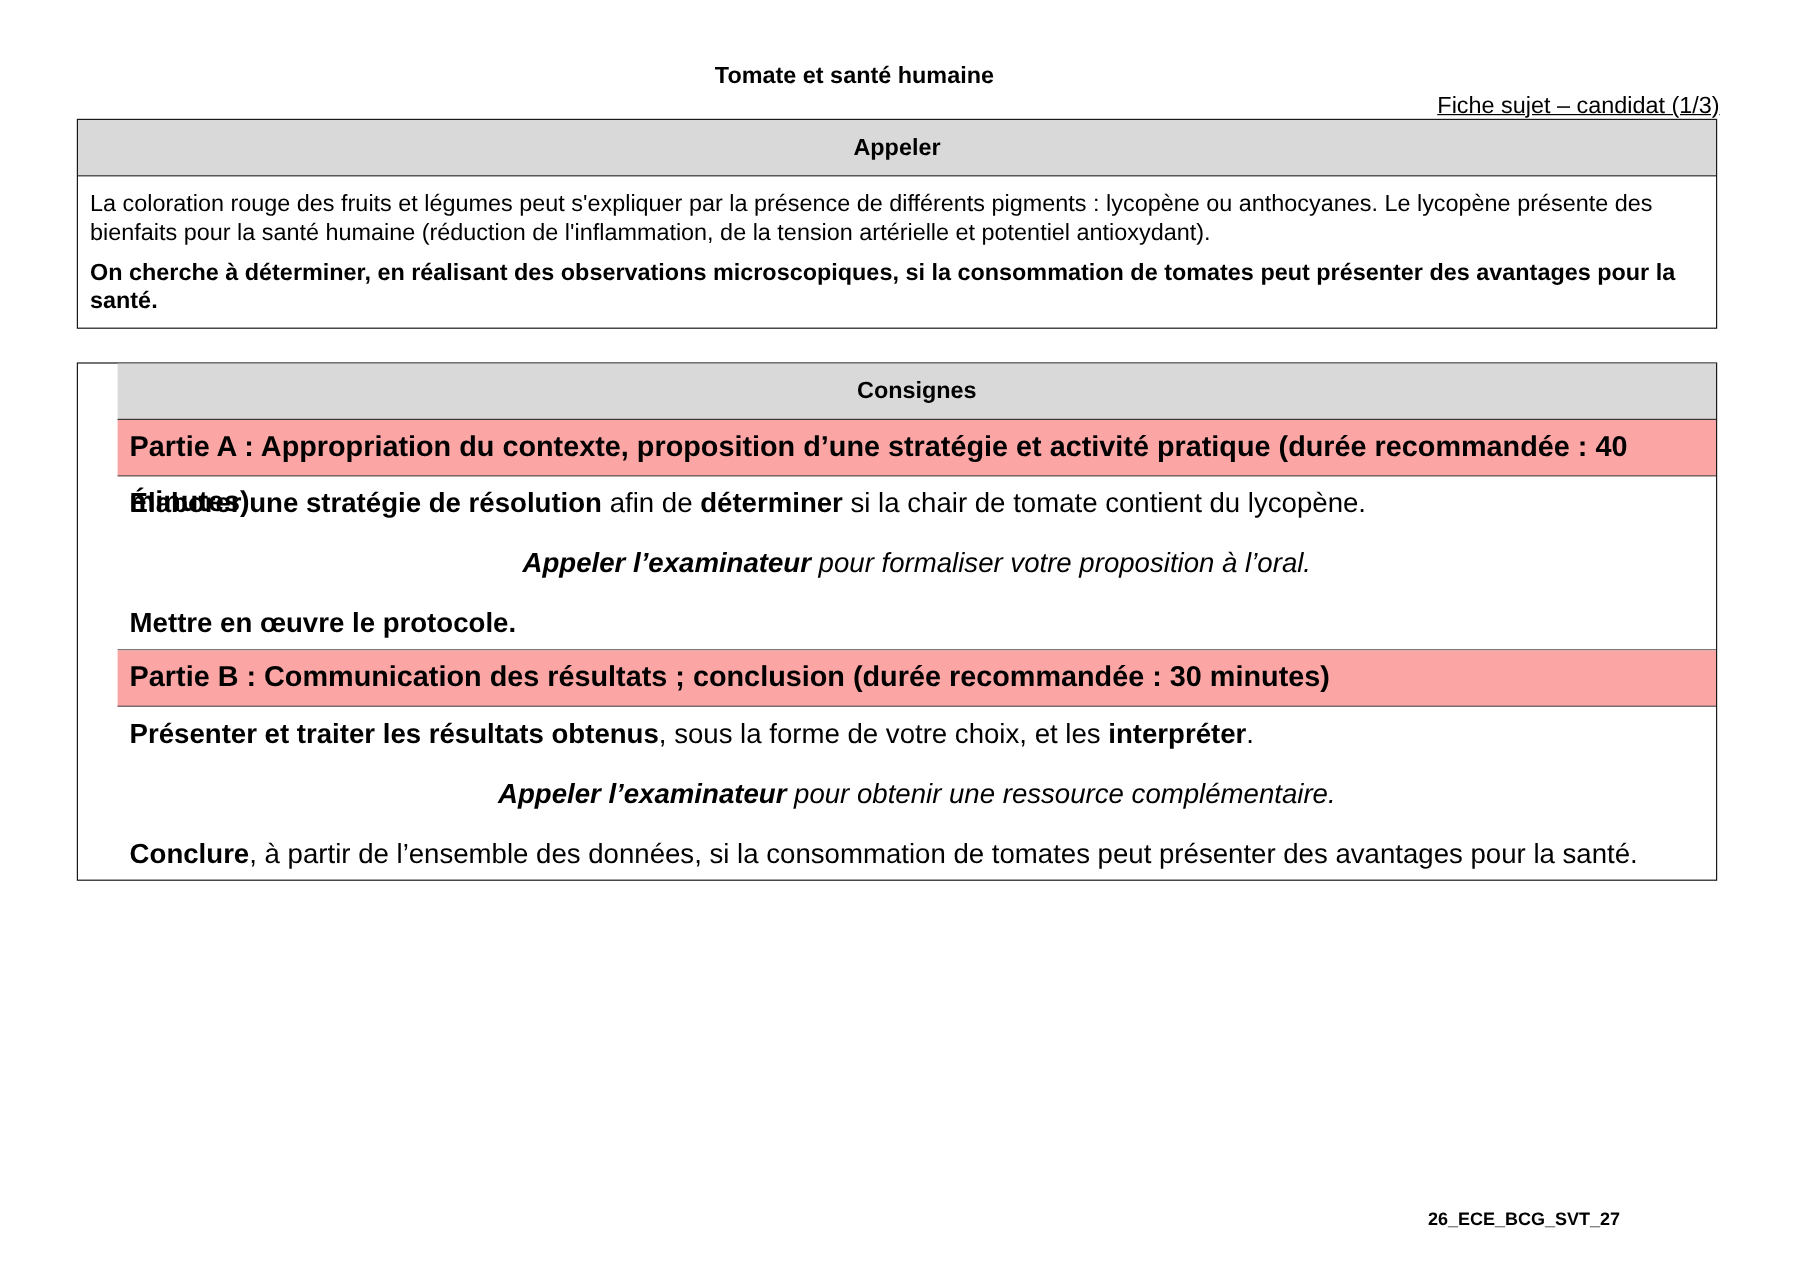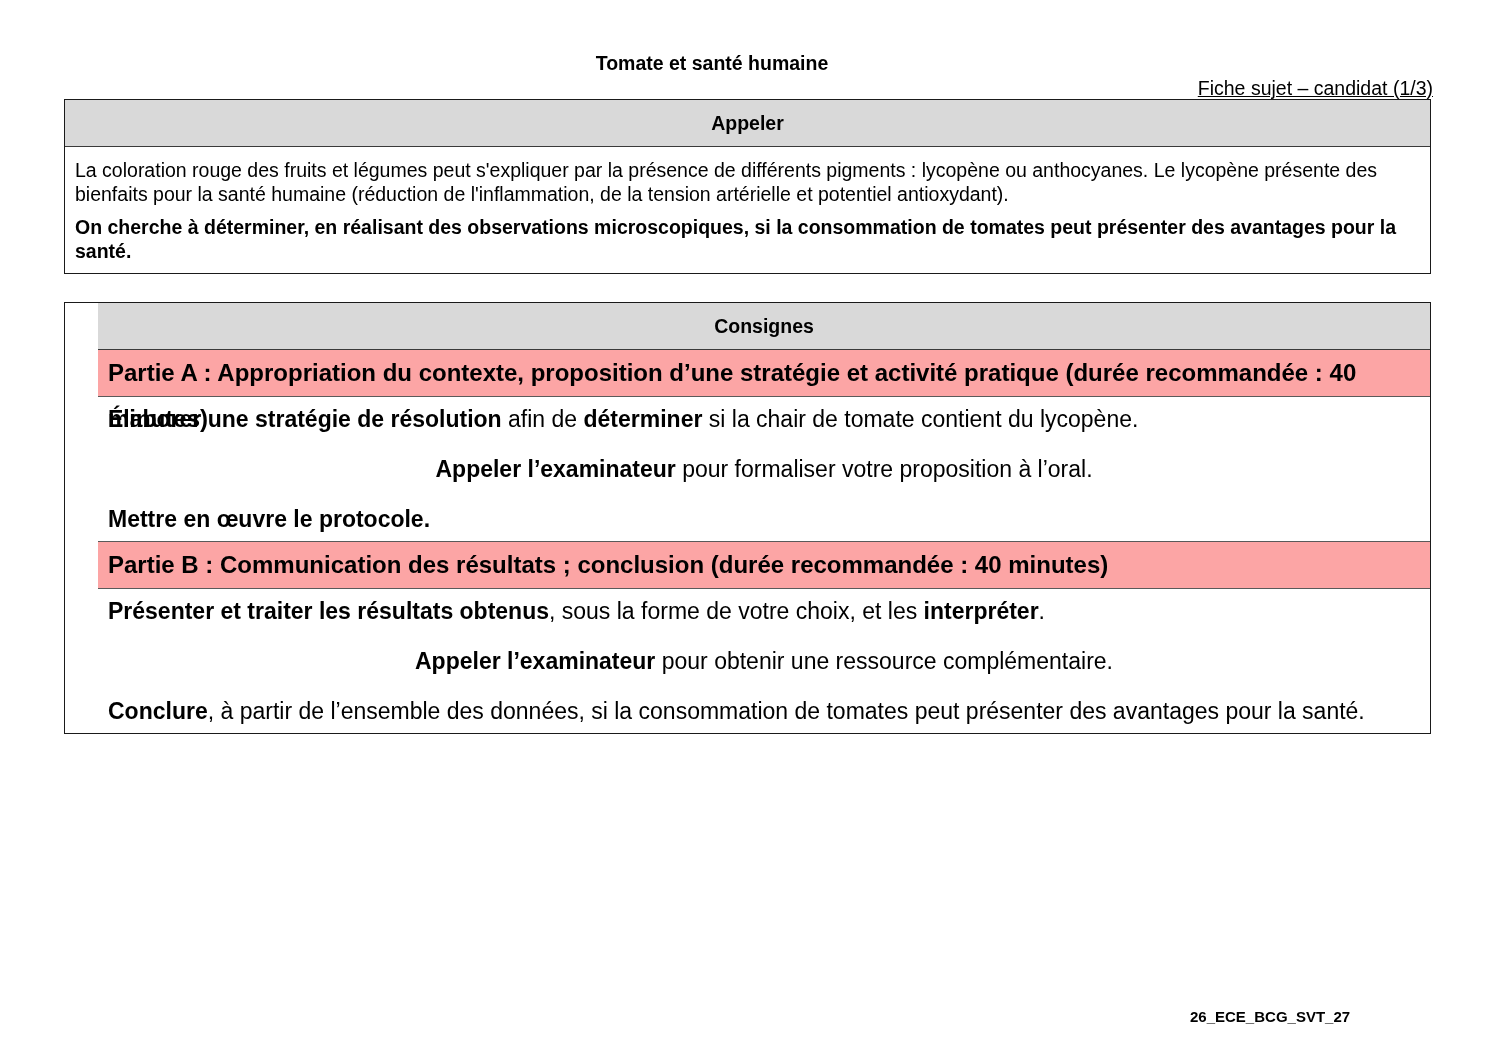--- a/index.html
+++ b/index.html
@@ -89,20 +89,21 @@
       border-bottom: none;
     }
     .part-body .line {
       height: 50px;
     }
     .part-body .line.last-line {
       height: 34px;
     }
     .centered {
       text-align: center;
+      font-style: italic;
     }
     .footer-code {
       position: absolute;
       top: 1008px;
       left: 1190px;
       font-weight: bold;
       font-size: 15px;
       line-height: 18px;
     }
   </style>
@@ -127,21 +128,21 @@
   <div class="part-body">
     <div class="line">
       <span class="bold">Élaborer une stratégie de résolution</span><span> afin de </span><span class="bold">déterminer</span><span> si la chair de tomate contient du lycopène.</span>
     </div>
     <div class="line centered">
       <span class="bold">Appeler l’examinateur</span><span> pour formaliser votre proposition à l’oral.</span>
     </div>
     <div class="line last-line bold">Mettre en œuvre le protocole.</div>
   </div>
 
-  <div class="part-header">Partie B : Communication des résultats ; conclusion (durée recommandée : 40 minutes)</div>
+  <div class="part-header">Partie B : Communication des résultats ; conclusion (durée recommandée : 30 minutes)</div>
   <div class="part-body last">
     <div class="line">
       <span class="bold">Présenter et traiter les résultats obtenus</span><span>, sous la forme de votre choix, et les </span><span class="bold">interpréter</span><span>.</span>
     </div>
     <div class="line centered">
       <span class="bold">Appeler l’examinateur</span><span> pour obtenir une ressource complémentaire.</span>
     </div>
     <div class="line last-line">
       <span class="bold">Conclure</span><span>, à partir de l’ensemble des données, si la consommation de tomates peut présenter des avantages pour la santé.</span>
     </div>

